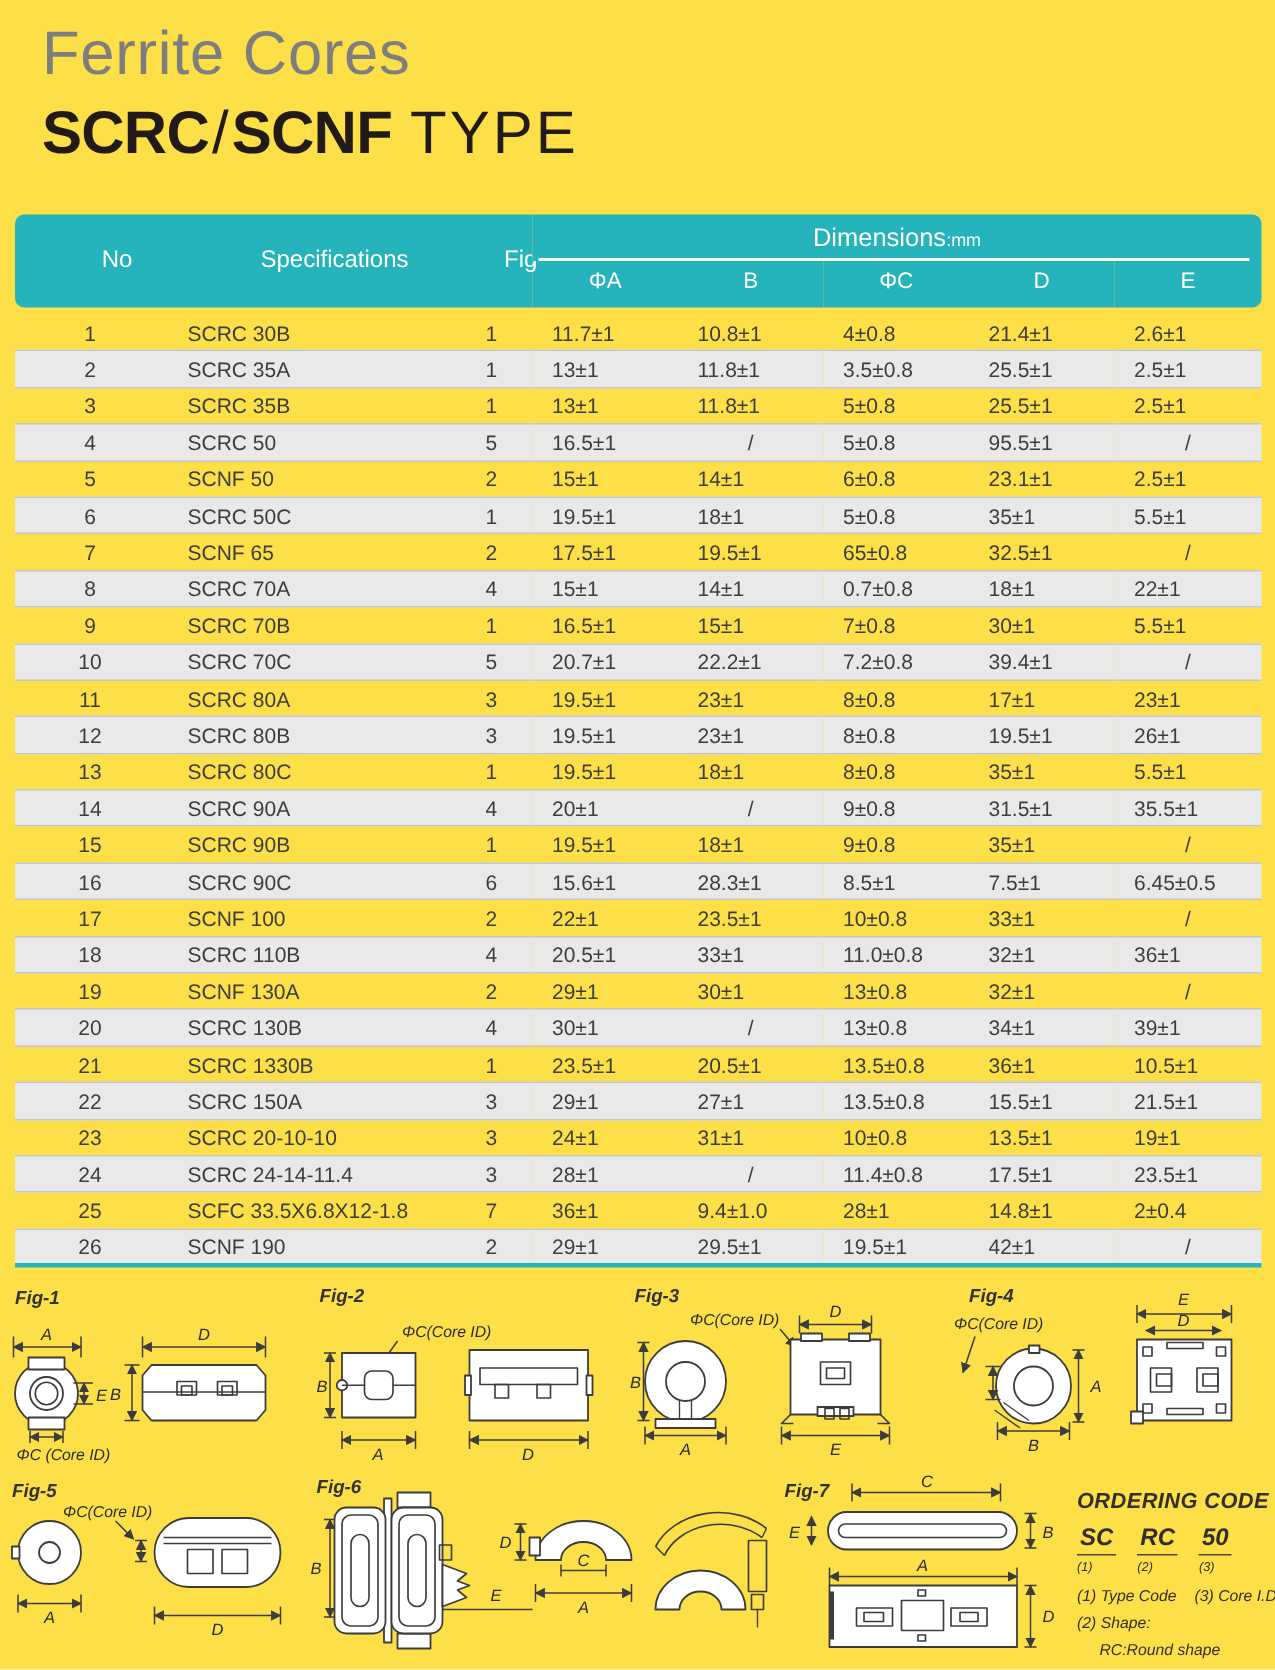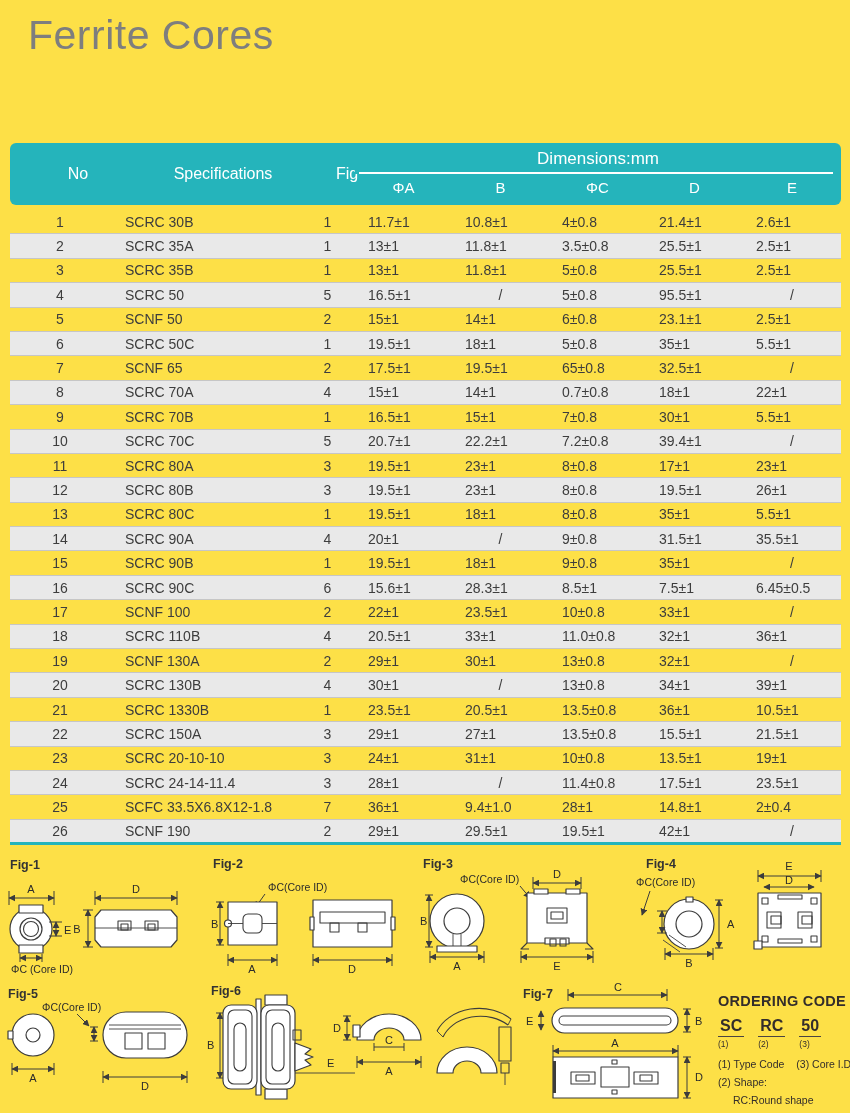--- a/index.html
+++ b/index.html
@@ -16,35 +16,35 @@
   .st-light{margin-left:12px;font-weight:normal;letter-spacing:2px;}
 
   
   table.spec{position:absolute;left:10px;top:143px;width:831px;
              border-collapse:separate;border-spacing:0;table-layout:fixed;}
   thead th{background:#25b4bb;color:#fff;font-weight:normal;padding:0;}
   th.mainc{font-size:16px;height:57px;vertical-align:middle;padding-left:36px;}
   th.c-tl{border-top-left-radius:6px;border-bottom-left-radius:6px;}
   th.dimhead{font-size:17px;height:31px;vertical-align:middle;position:relative;
              border-top-right-radius:6px;}
-  th.dimhead .unit{font-size:17px;}
+  th.dimhead .unit{font-size:12px;}
   th.dimhead::after{content:'';position:absolute;left:4px;right:8px;bottom:0;
                     height:2px;background:#fff;}
   tr.dimrow th{font-size:15px;height:26px;vertical-align:middle;padding-bottom:5px;}
   tr.dimrow th:last-child{border-bottom-right-radius:6px;}
   tbody:before{content:'';display:block;height:5px;}
   tbody td{height:23.4px;font-size:14px;color:#3d3d3d;padding:0;line-height:1;}
   tbody td.c{text-align:center;}
   tbody td.l{text-align:left;padding-left:15px;}
   tbody td.v{text-align:left;padding-left:13px;}
   tr.alt td{background:#e9e9e9;border-top:1px solid #c6c6c6;border-bottom:1px solid #c6c6c6;}
   .table-rule{position:absolute;left:10px;top:842px;width:831px;height:3px;background:#25b4bb;}
 
   
-  .figs{position:absolute;left:0;top:855px;width:850px;height:258px;}
+  .figs{position:absolute;left:0;top:855px;width:850px;height:258px;font-style:italic;}
   .fig{position:absolute;}
   #f1{left:5px;top:0;} #f2{left:210px;top:0;} #f3{left:420px;top:0;} #f4{left:628px;top:0;}
   #f5{left:5px;top:130px;} #f6{left:205px;top:128px;} #f7{left:515px;top:126px;}
   svg .ol{fill:#fff;stroke:#3c3c3c;stroke-width:1.2;stroke-linejoin:round;}
   svg .nf{fill:none;stroke:#3c3c3c;stroke-width:1.1;stroke-linejoin:round;}
   svg .thin{fill:none;stroke:#3c3c3c;stroke-width:.9;}
   svg .dl{stroke:#3c3c3c;stroke-width:1;fill:none;}
   svg text{font-family:"Liberation Sans",sans-serif;}
   svg .dt{font-size:11px;fill:#2b2b2b;}
   svg .fl{font-size:12.5px;font-weight:bold;fill:#333;}
@@ -70,20 +70,21 @@
   <svg width="0" height="0" style="position:absolute">
     <defs>
       <marker id="ar" viewBox="0 0 10 10" refX="9" refY="5" markerWidth="7" markerHeight="7" orient="auto-start-reverse">
         <path d="M0 0 L10 5 L0 10 z" fill="#3c3c3c"></path>
       </marker>
     </defs>
   </svg>
 
   <div class="hdr">
     <div class="title">Ferrite Cores</div>
+    <div class="subtitle"><span class="st-strong">SCRC</span><span class="st-slash">/</span><span class="st-strong">SCNF</span><span class="st-light">TYPE</span></div>
   </div>
 
   <table class="spec">
     <colgroup>
       <col style="width:100px">
         <col style="width:190px">
         <col style="width:55px">
       <col style="width:97px">
         <col style="width:97px">
         <col style="width:97px">

